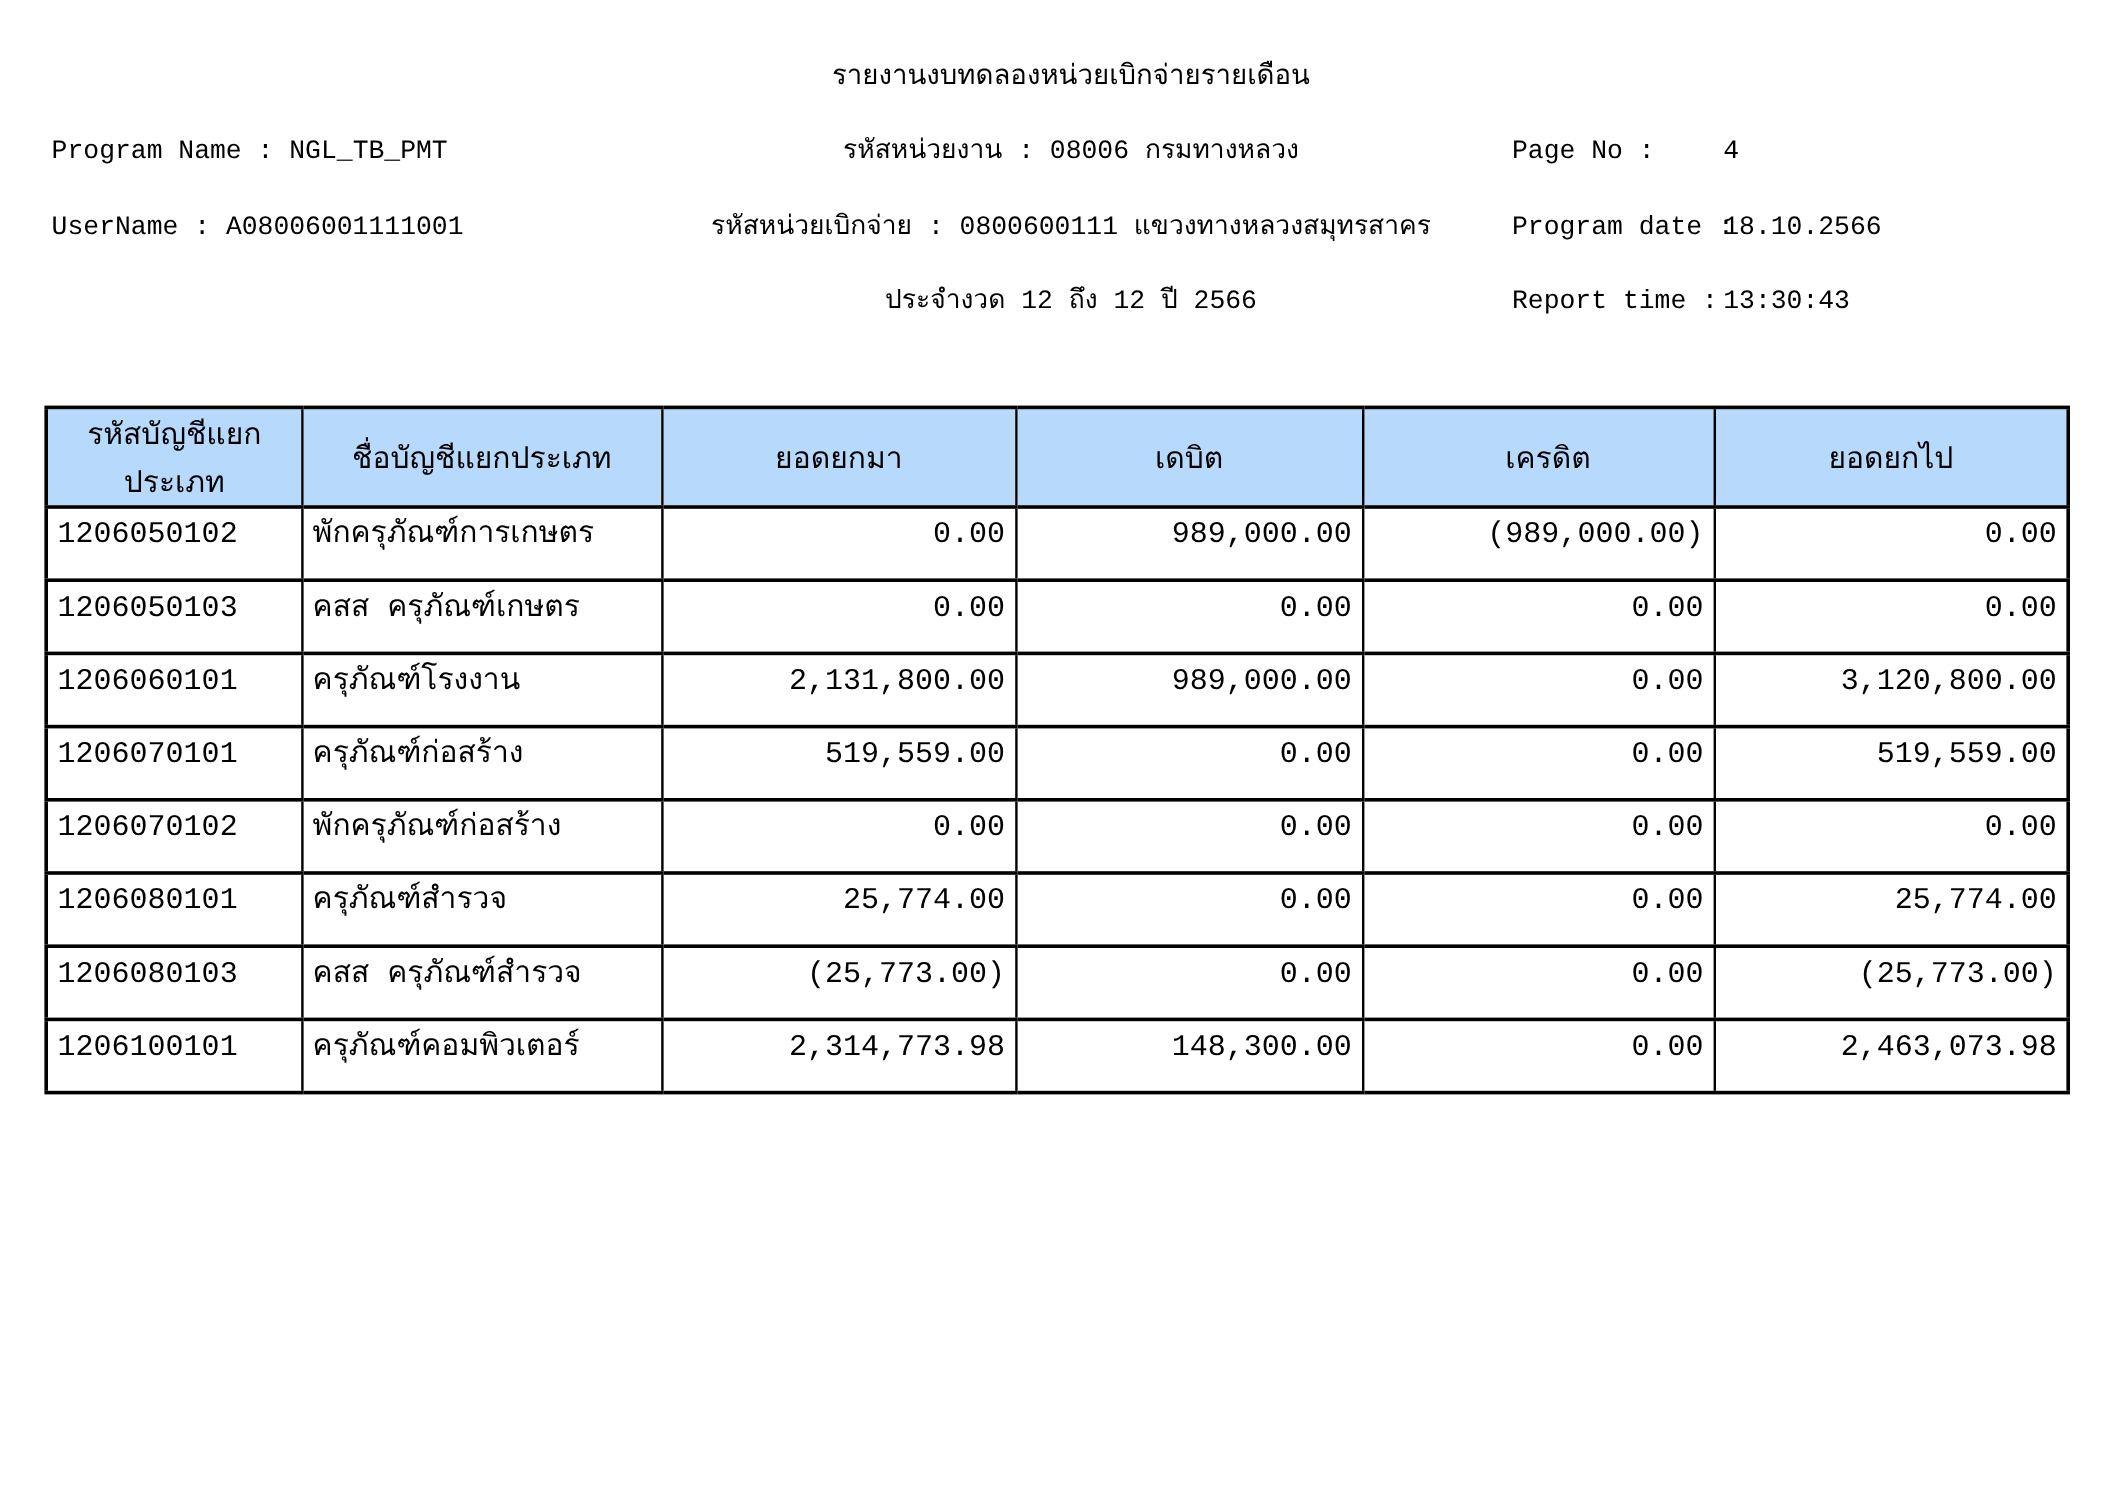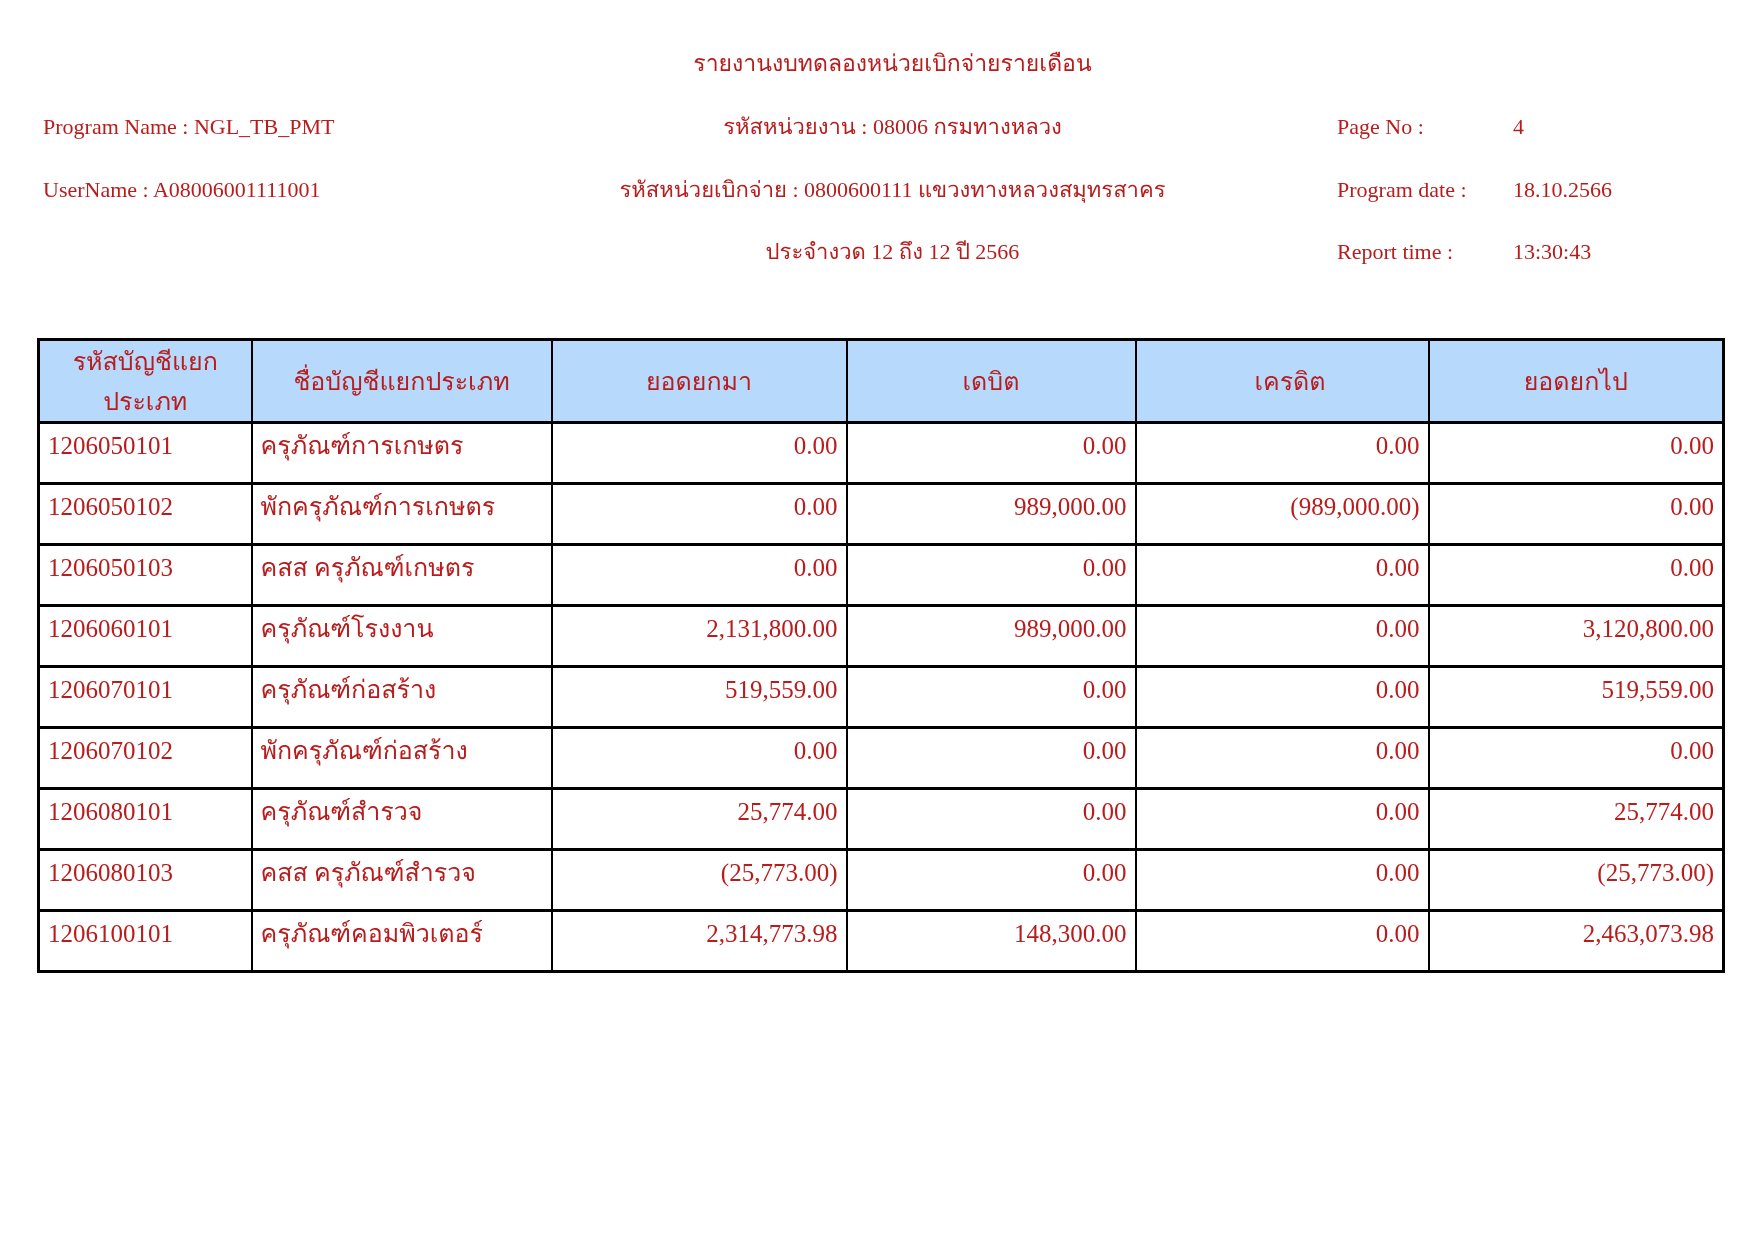--- a/index.html
+++ b/index.html
@@ -5,40 +5,40 @@
   html, body {
     margin: 0;
     padding: 0;
     background: #ffffff;
   }
   .page {
     position: relative;
     width: 1755px;
     height: 1240px;
     background: #ffffff;
-    font-family: Liberation Serif, serif;
-    color: #b91c1c;
+    font-family: Liberation Mono, monospace;
+    color: #000000;
     overflow: hidden;
   }
   
   .hline {
     position: absolute;
     line-height: 30px;
     font-size: 22px;
     white-space: nowrap;
   }
   .title-line {
     left: 30px; right: 0;
     top: 49px;
     text-align: center;
     font-size: 23px;
   }
   .left-col1 { left: 43px; }
   .center-col { left: 30px; right: 0; text-align: center; }
-  .right-col { left: 1337px; }
+  .right-col { left: 1260px; }
   .row-1 { top: 112px; }
   .row-2 { top: 175px; }
   .row-3 { top: 237px; }
   .rlabel {
     display: inline-block;
     width: 176px;
     text-align: left;
   }
   
   .tbl-wrap {
@@ -112,28 +112,20 @@
           <th style="background: rgb(183, 217, 251);">รหัสบัญชีแยกประเภท</th>
           <th style="background: rgb(183, 217, 251);">ชื่อบัญชีแยกประเภท</th>
           <th style="background: rgb(183, 217, 251);">ยอดยกมา</th>
           <th style="background: rgb(183, 217, 251);">เดบิต</th>
           <th style="background: rgb(183, 217, 251); padding-left: 20px;">เครดิต</th>
           <th style="background: rgb(183, 217, 251);">ยอดยกไป</th>
         </tr>
       </thead>
       <tbody>
           <tr>
-            <td class="cell-code">1206050101</td>
-            <td class="cell-name">ครุภัณฑ์การเกษตร</td>
-            <td class="cell-num">0.00</td>
-            <td class="cell-num">0.00</td>
-            <td class="cell-num">0.00</td>
-            <td class="cell-num">0.00</td>
-          </tr>
-          <tr>
             <td class="cell-code">1206050102</td>
             <td class="cell-name">พักครุภัณฑ์การเกษตร</td>
             <td class="cell-num">0.00</td>
             <td class="cell-num">989,000.00</td>
             <td class="cell-num">(989,000.00)</td>
             <td class="cell-num">0.00</td>
           </tr>
           <tr>
             <td class="cell-code">1206050103</td>
             <td class="cell-name">คสส ครุภัณฑ์เกษตร</td>

